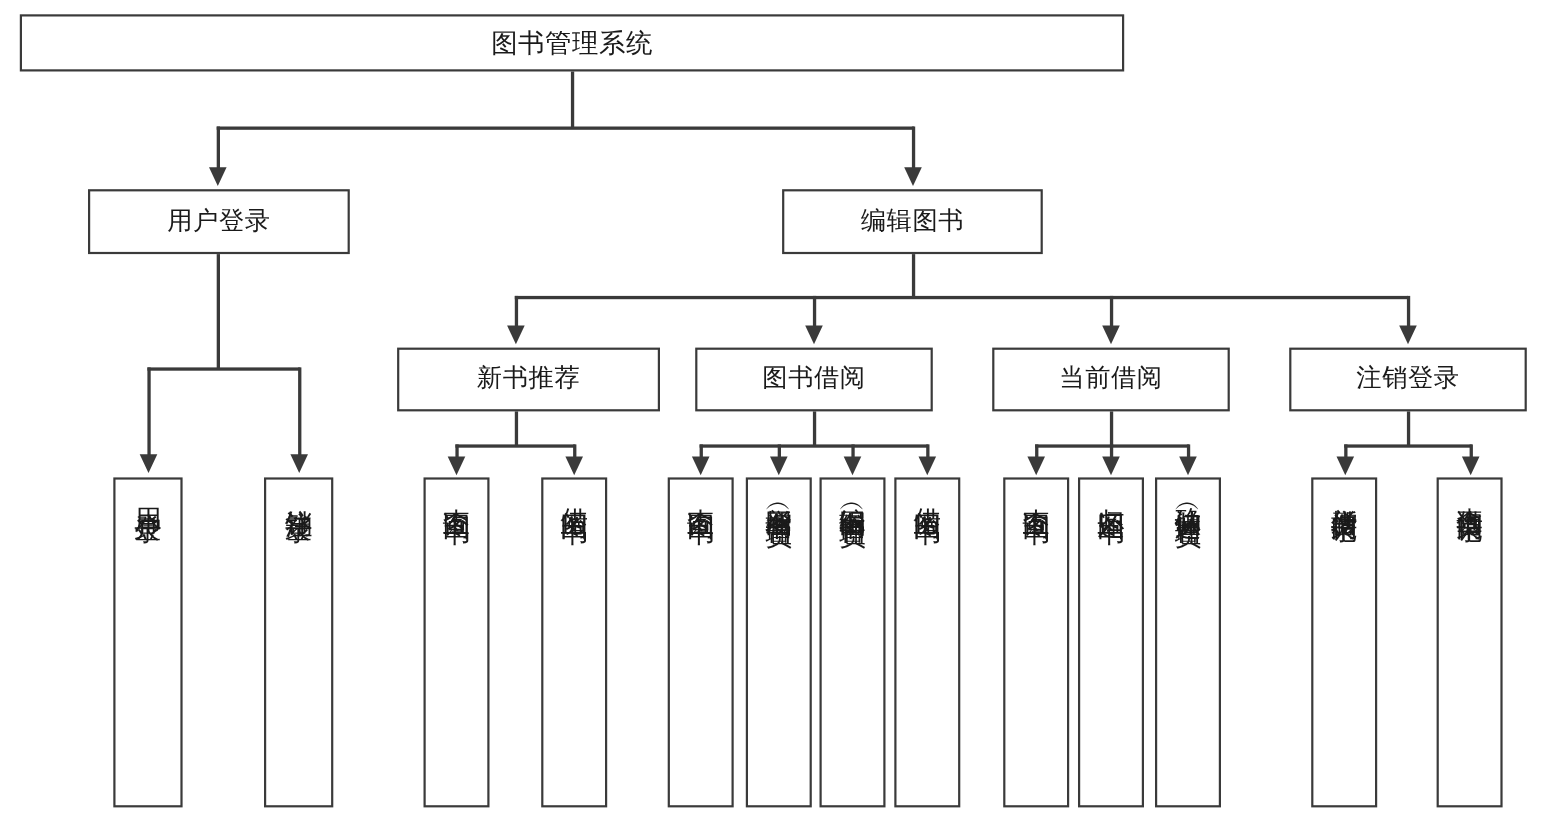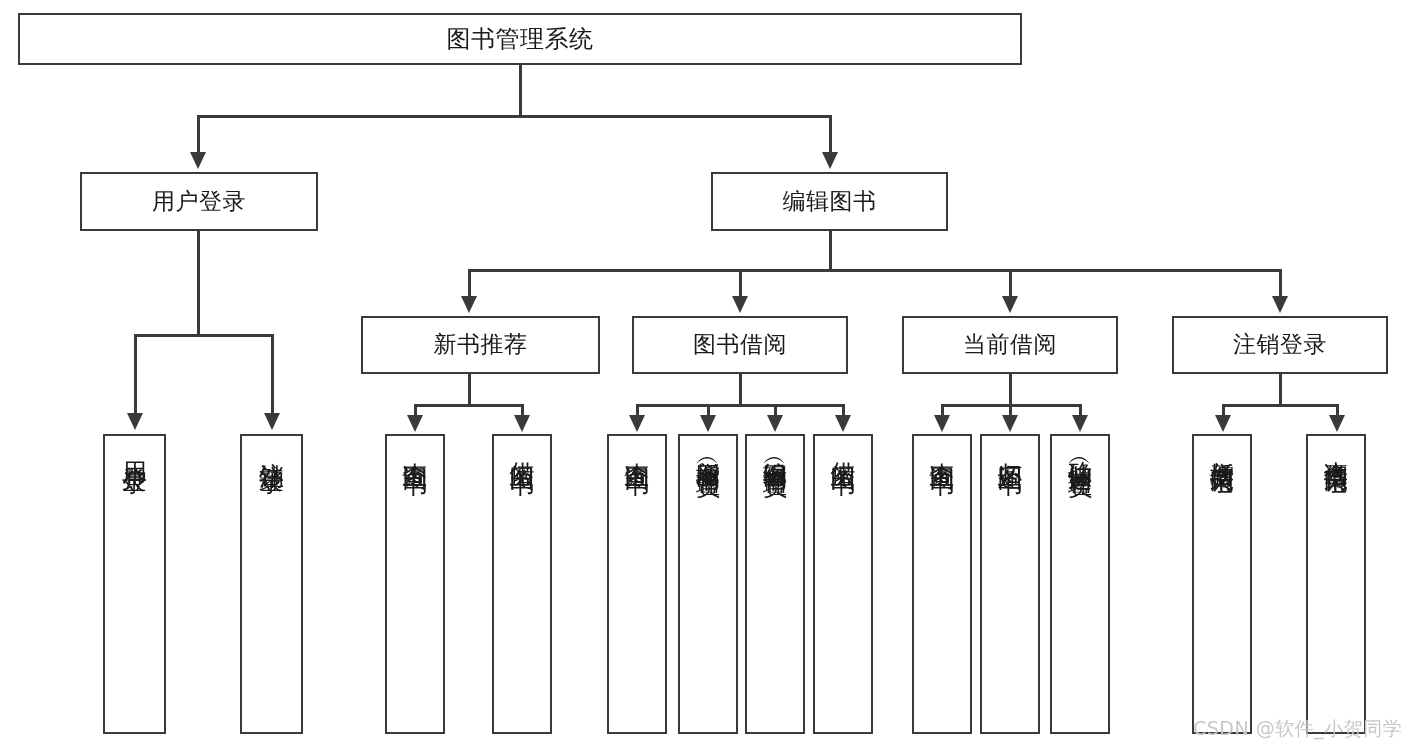--- a/index.html
+++ b/index.html
@@ -210,15 +210,14 @@
   <div class="vline" style="left:1336px; top:404px; width:2.5px; height:12px;"></div>
   <div class="arrow" style="left:1329px; top:415px;"></div>
 
   <div class="node vert tall" style="left:1192px; top:434px; width:60px; height:300px;">
     <span class="label">新增借阅记录</span>
   </div>
   <div class="node vert tall" style="left:1306px; top:434px; width:60px; height:300px;">
     <span class="label">查询借阅记录</span>
   </div>
 
-  <div class="watermark" style="left:1193px; top:716px;">CSDN @软件_小贺同学</div>
 
 </div>
 
 </body></html>

